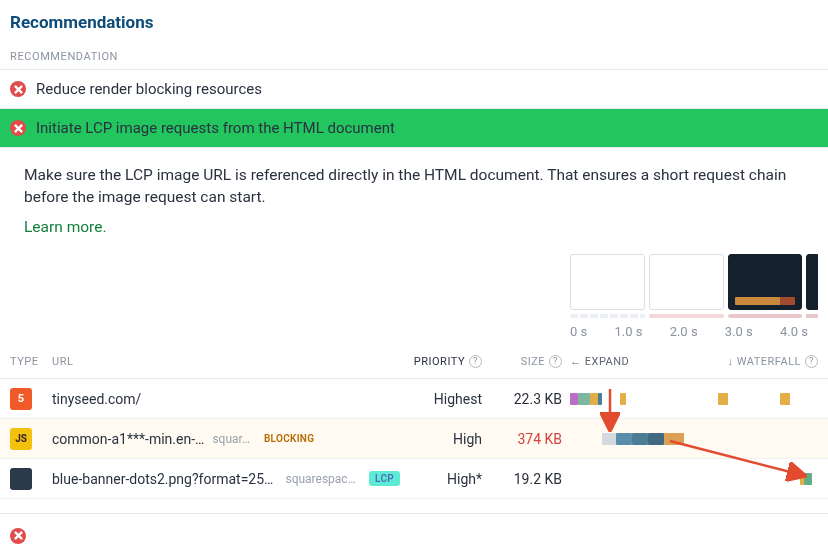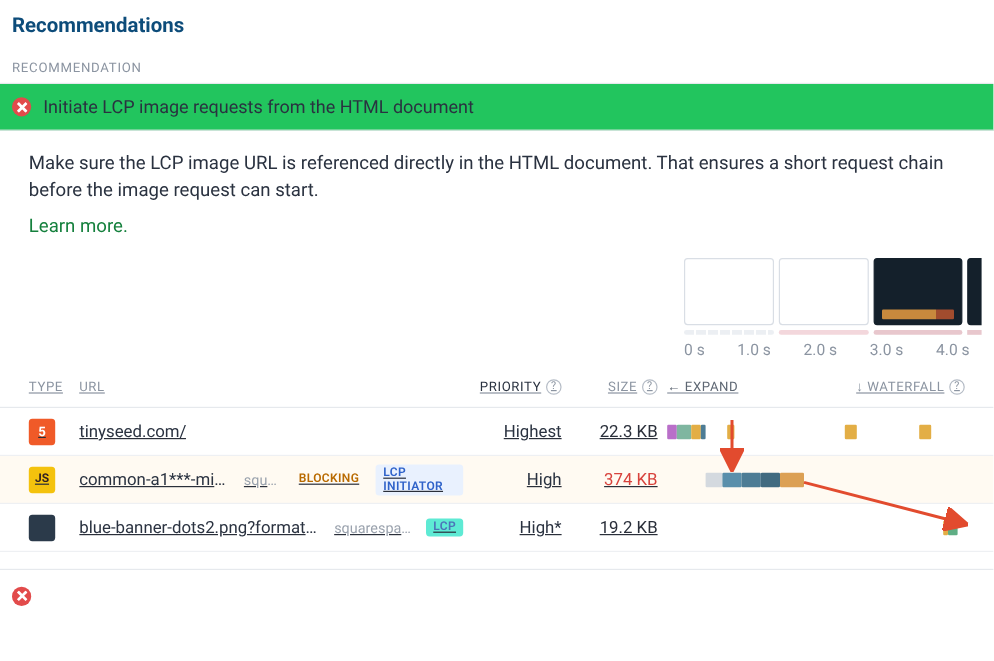--- a/index.html
+++ b/index.html
@@ -78,22 +78,21 @@
   .tick-row .seg:nth-child(3) { background: #e8c7cd; }
   .tick-row .edge-seg { width: 12px; height: 4px; background: #e8c7cd; }
 
   .axis-labels { display: flex; justify-content: space-between; padding: 6px 0; color: #8b94a1; font-size: 13px; width: 248px; margin-left: auto; padding-right: 10px; }
 
   
   .table-head, .table-row {
     display: grid;
     grid-template-columns: 42px 1fr 90px 80px 248px;
     align-items: center;
-    padding: 0 24px;
-    text-decoration: underline;
+    padding: 0 10px;
   }
   .table-head {
     height: 34px;
     color: #8b94a1;
     font-size: 11px;
     letter-spacing: 0.5px;
     border-bottom: 1px solid #e6e9ed;
   }
   .table-head .col-type { }
   .table-head .col-priority, .table-head .col-size { text-align: right; padding-right: 8px; }
@@ -155,20 +154,28 @@
 <body>
 
 <div class="panel">
 
   <div class="header">
     <div class="title">Recommendations</div>
   </div>
 
   <div class="section-label">RECOMMENDATION</div>
 
+  <div class="rec-row">
+    <div class="status-dot">
+      <svg viewBox="0 0 10 10">
+          <path d="M1 1 L9 9 M9 1 L1 9" fill="none"></path>
+        </svg>
+    </div>
+    <div class="rec-text">Reduce render blocking resources</div>
+  </div>
 
   <div class="rec-row selected">
     <div class="status-dot">
       <svg viewBox="0 0 10 10">
           <path d="M1 1 L9 9 M9 1 L1 9" fill="none"></path>
         </svg>
     </div>
     <div class="rec-text">Initiate LCP image requests from the HTML document</div>
   </div>
 
@@ -245,21 +252,20 @@
           <div class="wf-bar seg-y" style="left: 210px; width: 10px;"></div>
         </div>
     </div>
 
     <div class="table-row hl">
       <div class="type-badge type-js">JS</div>
       <div class="url-wrap">
         <span class="url-main">common-a1***-min.en-…</span>
         <span class="url-host">squar…</span>
         <span class="tag tag-blocking">BLOCKING</span>
-        <span class="tag tag-lcpi">LCP INITIATOR</span>
       </div>
       <div class="col-priority">High</div>
       <div class="col-size size-red">374 KB</div>
       <div class="wf-cell" id="wf1">
           <div class="wf-bar seg-l" style="left: 32px; width: 14px;"></div>
           <div class="wf-bar seg-b1" style="left: 46px; width: 16px;"></div>
           <div class="wf-bar seg-b2" style="left: 62px; width: 16px;"></div>
           <div class="wf-bar seg-b3" style="left: 78px; width: 16px;"></div>
           <div class="wf-bar seg-o" style="left: 94px; width: 20px;"></div>
         </div>

